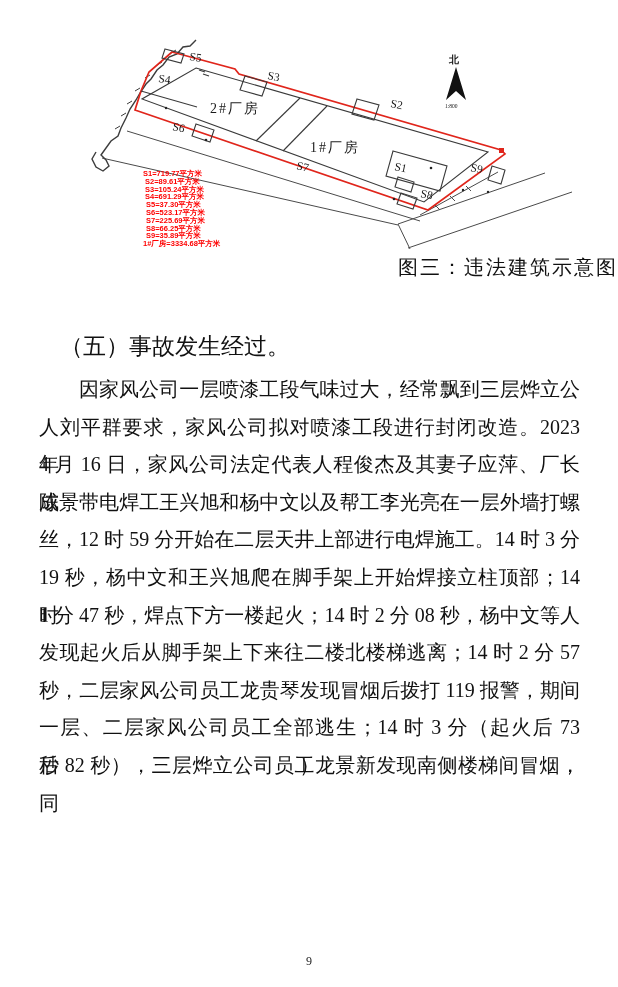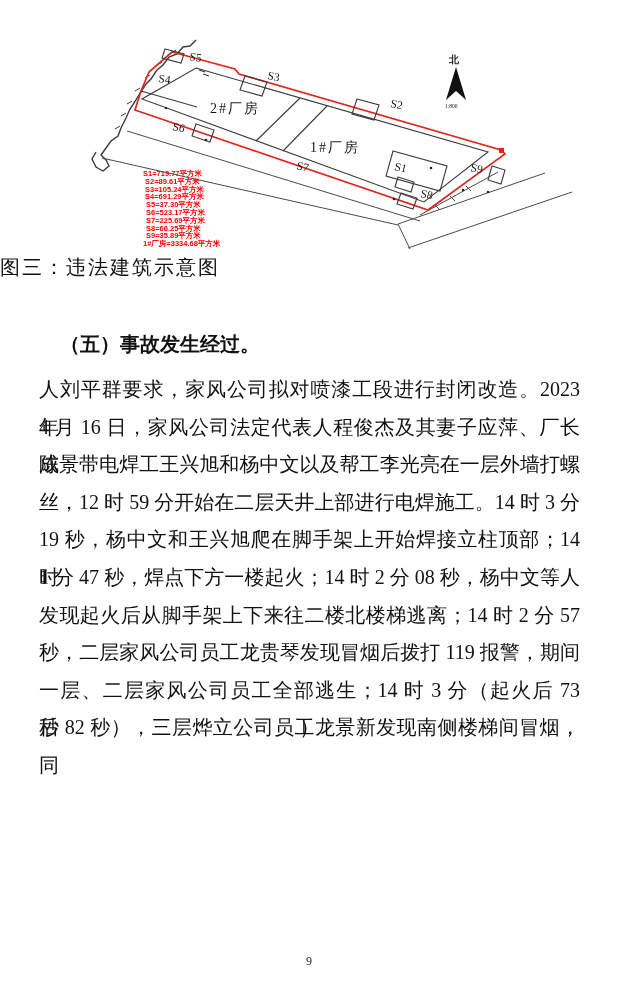--- a/index.html
+++ b/index.html
@@ -8,25 +8,25 @@
     position:relative;
     width:618px; height:987px;
     background:#ffffff;
     font-family:"Liberation Serif","DejaVu Serif",serif;
     color:#1a1a1a;
     overflow:hidden;
   }
   .figure-svg { position:absolute; top:0; left:0; }
   .caption {
     position:absolute; top:254px; left:0; width:618px;
-    text-align:left; font-size:20px; letter-spacing:2px; color:#111;
+    text-align:right; font-size:20px; letter-spacing:2px; color:#111;
   }
   .heading {
     position:absolute; top:331px; left:40px; width:540px;
-    font-size:20px; font-weight:bold; color:#111;
+    font-size:23px; font-weight:normal; color:#111;
     padding-left:20px;
   }
   .para {
     position:absolute; top:371px; left:39px; width:541px;
   }
   .tline {
     height:37.6px; line-height:37.6px;
     font-size:20px; color:#111;
     text-align:justify; text-align-last:justify;
     white-space:normal; overflow:visible;
@@ -131,20 +131,21 @@
       <text class="arealine" x="146" y="238.4">S9=35.89平方米</text>
       <text class="arealine" x="143" y="246.2">1#厂房=3334.68平方米</text>
     </g>
   </svg>
 
   <div class="caption">图三：违法建筑示意图</div>
 
   <div class="heading">（五）事故发生经过。</div>
 
   <div class="para">
+    <div class="tline indent">因家风公司一层喷漆工段气味过大，经常飘到三层烨立公</div>
     <div class="tline">人刘平群要求，家风公司拟对喷漆工段进行封闭改造。2023 年</div>
     <div class="tline">4 月 16 日，家风公司法定代表人程俊杰及其妻子应萍、厂长陈</div>
     <div class="tline">成景带电焊工王兴旭和杨中文以及帮工李光亮在一层外墙打螺</div>
     <div class="tline">丝，12 时 59 分开始在二层天井上部进行电焊施工。14 时 3 分</div>
     <div class="tline">19 秒，杨中文和王兴旭爬在脚手架上开始焊接立柱顶部；14 时</div>
     <div class="tline">1 分 47 秒，焊点下方一楼起火；14 时 2 分 08 秒，杨中文等人</div>
     <div class="tline">发现起火后从脚手架上下来往二楼北楼梯逃离；14 时 2 分 57</div>
     <div class="tline">秒，二层家风公司员工龙贵琴发现冒烟后拨打 119 报警，期间</div>
     <div class="tline">一层、二层家风公司员工全部逃生；14 时 3 分（起火后 73 秒），</div>
     <div class="tline">后 82 秒），三层烨立公司员工龙景新发现南侧楼梯间冒烟，同</div>

